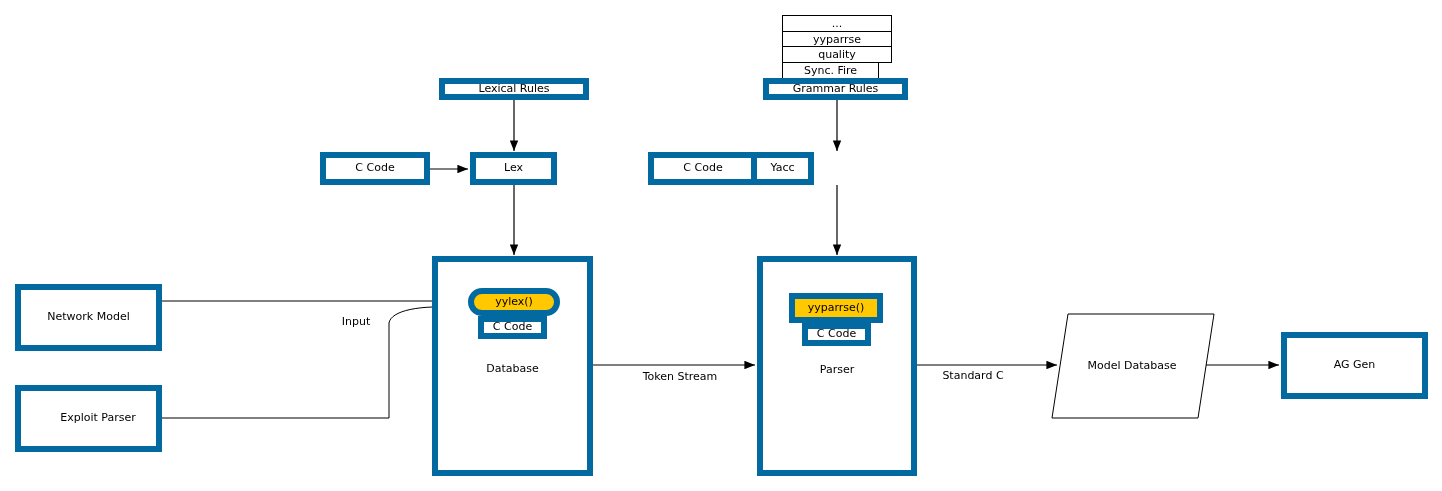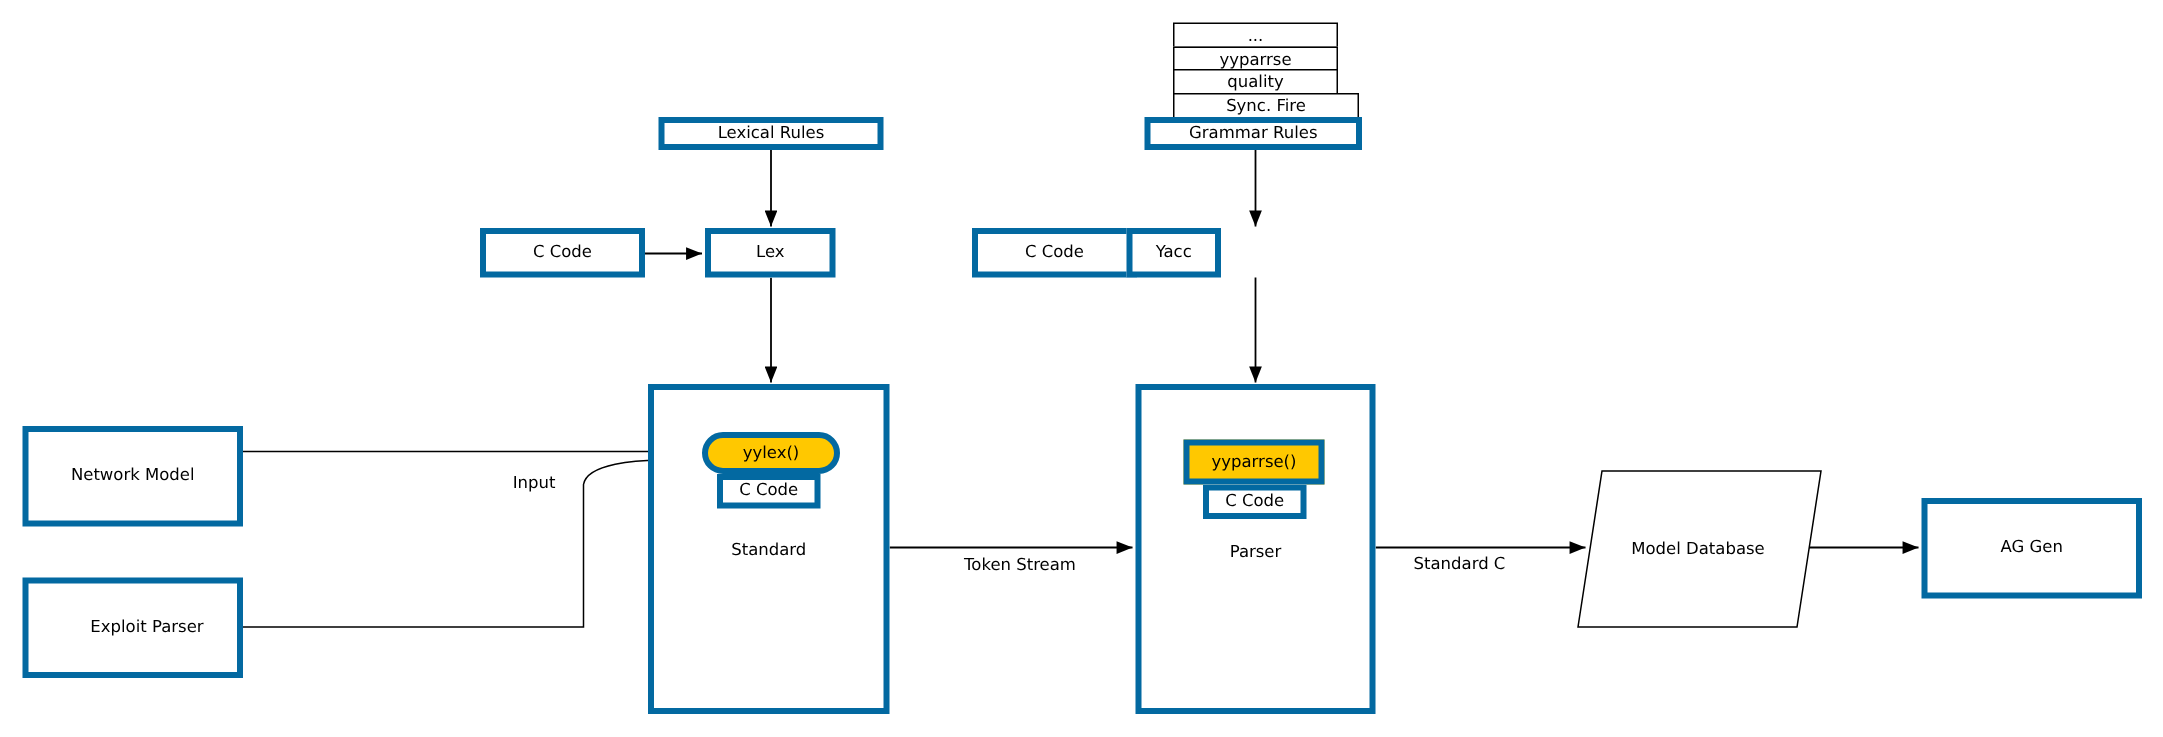--- a/index.html
+++ b/index.html
@@ -7,21 +7,21 @@
     position:relative;
     width:1442px;height:491px;
     background:#fff;
     font-family:"DejaVu Sans","Liberation Sans",sans-serif;
     font-size:11px;color:#000;
     overflow:hidden;
   }
   #edges{position:absolute;left:0;top:0;width:1442px;height:491px;}
   .box{
     position:absolute;
-    border:4px solid #0369a1;
+    border:6px solid #0369a1;
     background:#fff;
     display:flex;align-items:center;justify-content:center;
     text-align:center;
     box-sizing:border-box;
     line-height:1.1;
   }
   .hl{background:#ffc800;}
   .container-label{
     position:absolute;left:0;right:0;
     text-align:center;
@@ -75,36 +75,36 @@
     <path d="M593,365 L755,365" stroke="#000" stroke-width="1.2" fill="none" marker-end="url(#arrow)"></path>
 
     <path d="M917,365 L1057,365" stroke="#000" stroke-width="1.2" fill="none" marker-end="url(#arrow)"></path>
 
     <path d="M1206,365 L1279,365" stroke="#000" stroke-width="1.2" fill="none" marker-end="url(#arrow)"></path>
   </svg>
 
   <div class="stack-row" style="left:782px;top:15px;width:110px;height:17px;">...</div>
   <div class="stack-row" style="left:782px;top:31px;width:110px;height:16px;">yyparrse</div>
   <div class="stack-row" style="left:782px;top:46px;width:110px;height:17px;">quality</div>
-  <div class="stack-row" style="left:782px;top:62px;width:124px;height:17px;">Sync. Fire</div>
+  <div class="stack-row" style="left:782px;top:62px;width:97px;height:17px;">Sync. Fire</div>
   <div class="box" style="left:763px;top:78px;width:145px;height:22px;">Grammar Rules</div>
 
   <div class="box" style="left:439px;top:78px;width:150px;height:22px;">Lexical Rules</div>
 
   <div class="box" style="left:320px;top:152px;width:110px;height:33px;">C Code</div>
   <div class="box" style="left:470px;top:152px;width:87px;height:33px;">Lex</div>
 
   <div class="box" style="left:648px;top:152px;width:110px;height:33px;">C Code</div>
   <div class="box" style="left:751px;top:152px;width:63px;height:33px;">Yacc</div>
 
   <div class="box" style="left:15px;top:284px;width:147px;height:67px;">Network Model</div>
   <div class="box" style="left:15px;top:385px;width:147px;height:67px;padding-left:19px;">Exploit Parser</div>
 
   <div class="box" style="left:432px;top:256px;width:161px;height:220px;align-items:flex-start;">
-    <span class="container-label" style="top:101px;">Standard</span>
+    <span class="container-label" style="top:101px;">Database</span>
   </div>
   <div class="box hl" style="left: 468px; top: 288px; width: 92px; height: 28px; background: rgb(255, 200, 0); border-radius: 14px;">yylex()</div>
   <div class="box" style="left:478px;top:316px;width:69px;height:23px;">C Code</div>
 
   <div class="box" style="left:757px;top:256px;width:160px;height:220px;align-items:flex-start;">
     <span class="container-label" style="top:102px;">Parser</span>
   </div>
   <div class="box hl" style="left: 789px; top: 293px; width: 94px; height: 30px; background: rgb(255, 200, 0);">yyparrse()</div>
   <div class="box" style="left:802px;top:323px;width:69px;height:23px;">C Code</div>
 

